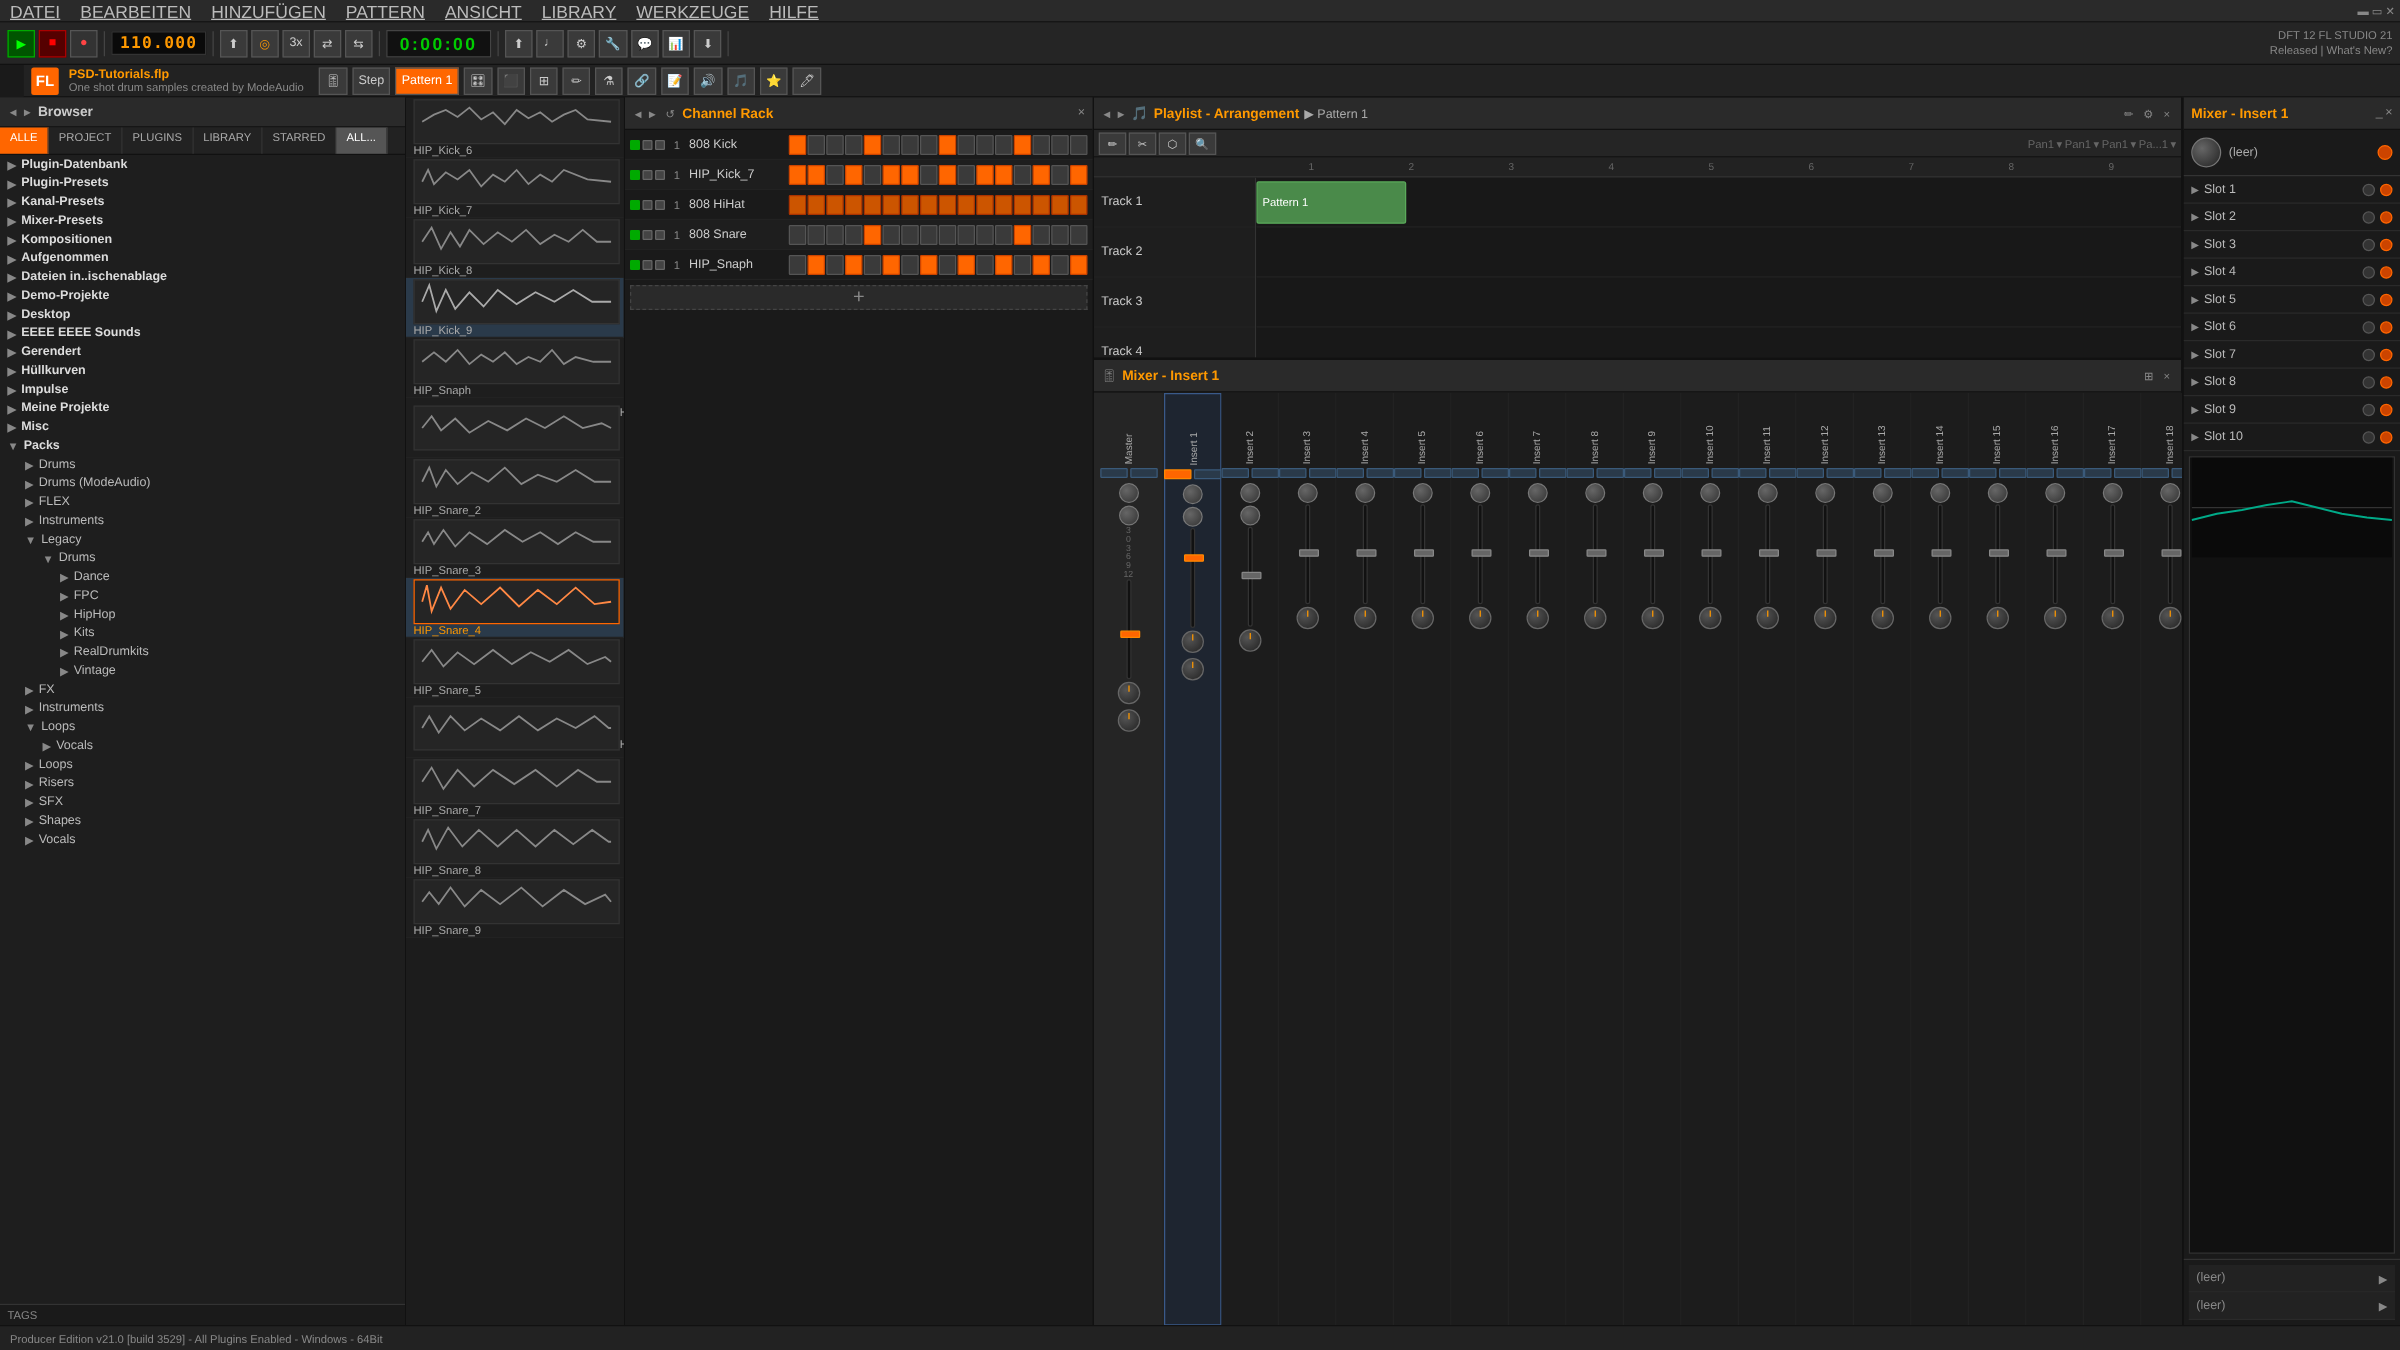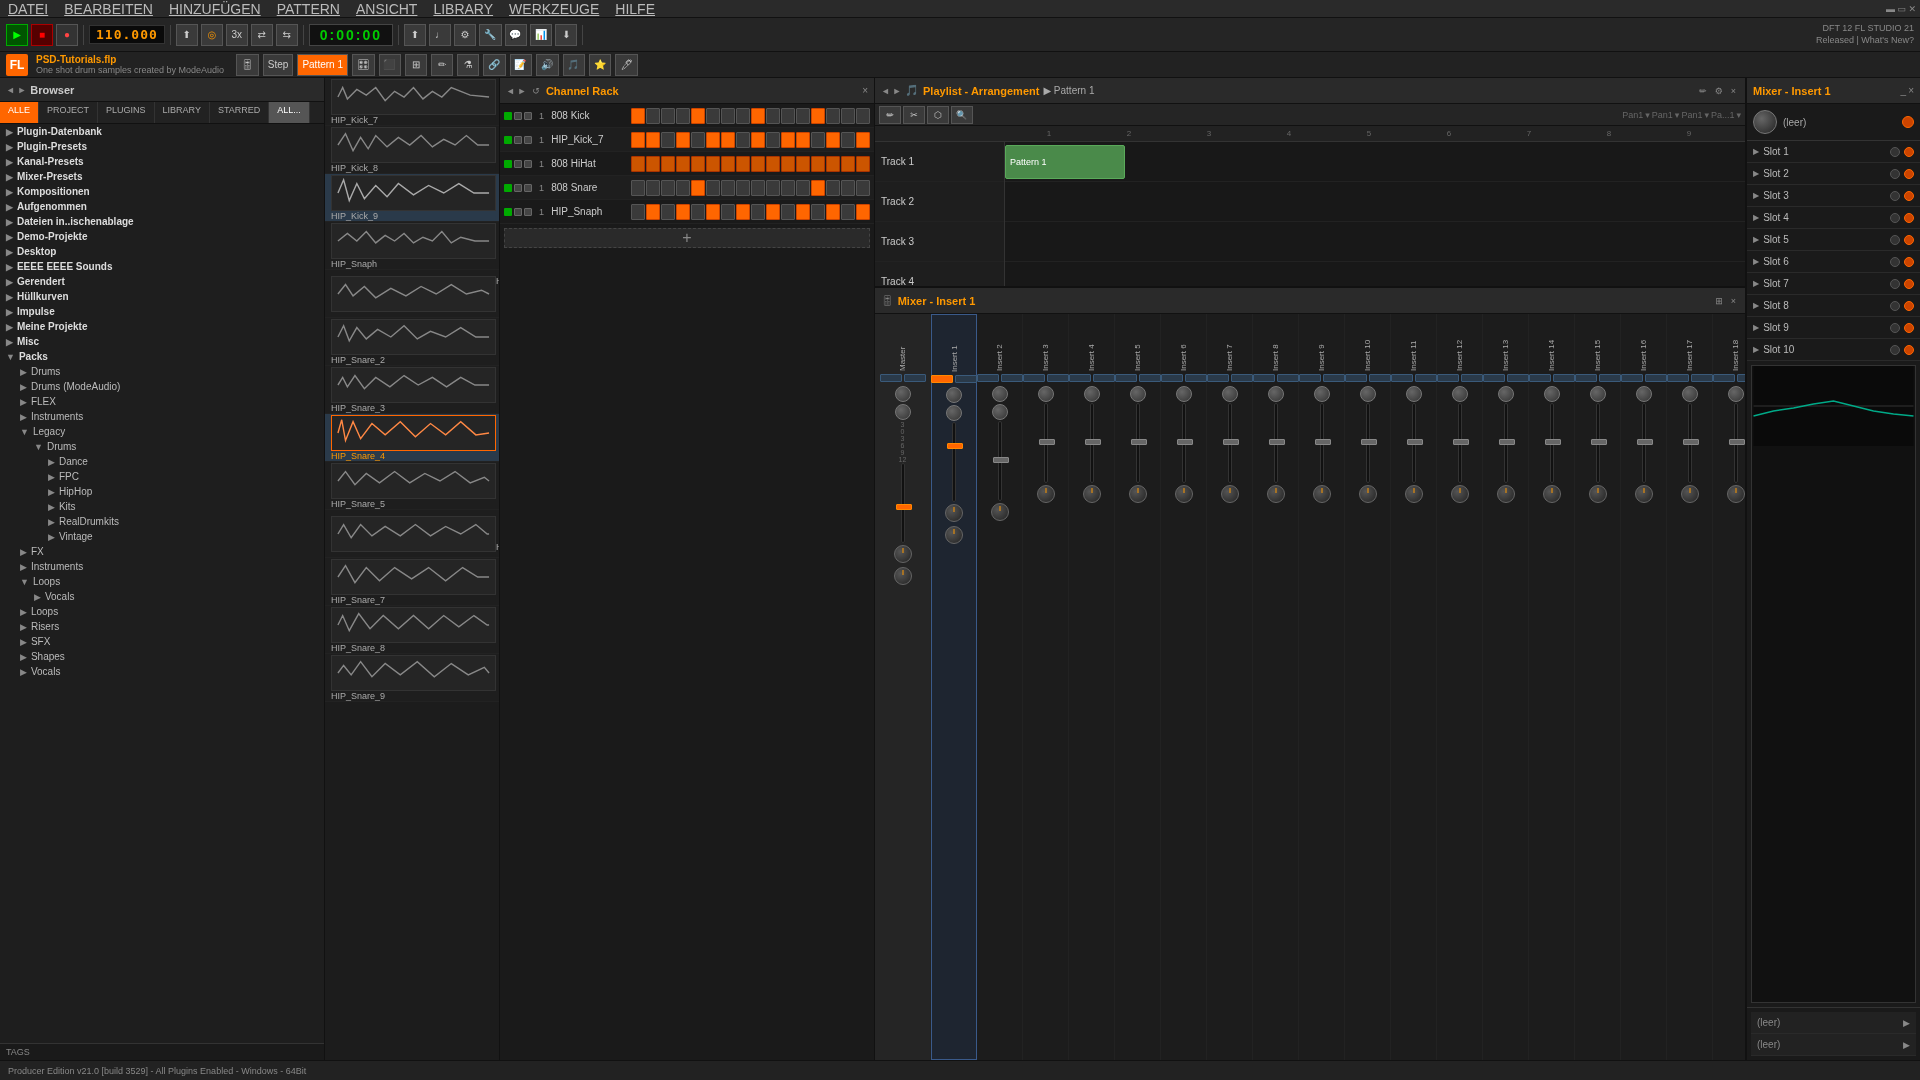--- a/index.html
+++ b/index.html
@@ -78,20 +78,21 @@
 
     
     #secondary-toolbar {
       background: #222;
       height: 26px;
       display: flex;
       align-items: center;
       padding: 0 6px;
       gap: 4px;
       border-bottom: 1px solid #111;
+      margin-left: 19px;
     }
     .project-name {
       color: #ff9900;
       font-size: 10px;
       font-weight: bold;
     }
     .project-sub {
       color: #888;
       font-size: 9px;
     }
@@ -641,20 +642,30 @@
     </div>
     <div style="padding:3px 6px;font-size:9px;color:#888;background:#1a1a1a;border-top:1px solid #333;">TAGS</div>
   </div>
 
   <div id="browser-samples" style="width:175px;background:#1c1c1c;border-right:1px solid #111;overflow-y:auto;flex-shrink:0;" class="scrollbar-hide">
 
     <div class="sample-item">
       <div style="display:flex;flex-direction:column;flex:1;">
         <div class="waveform-thumb">
           <svg class="waveform-svg" viewBox="0 0 160 36">
+              <polyline points="0,18 10,12 20,8 30,14 40,6 50,16 60,10 70,20 80,8 90,15 100,10 110,18 120,12 130,8 140,16 160,18" fill="none" stroke="#888" stroke-width="1.5"></polyline>
+            </svg>
+        </div>
+        <span class="sample-name">HIP_Kick_6</span>
+      </div>
+    </div>
+    <div class="sample-item">
+      <div style="display:flex;flex-direction:column;flex:1;">
+        <div class="waveform-thumb">
+          <svg class="waveform-svg" viewBox="0 0 160 36">
               <polyline points="0,18 5,8 10,20 20,10 30,16 40,8 50,22 60,12 70,18 80,8 90,20 100,12 110,18 120,8 140,16 160,18" fill="none" stroke="#888" stroke-width="1.5"></polyline>
             </svg>
         </div>
         <span class="sample-name">HIP_Kick_7</span>
       </div>
     </div>
     <div class="sample-item">
       <div style="display:flex;flex-direction:column;flex:1;">
         <div class="waveform-thumb">
           <svg class="waveform-svg" viewBox="0 0 160 36">

